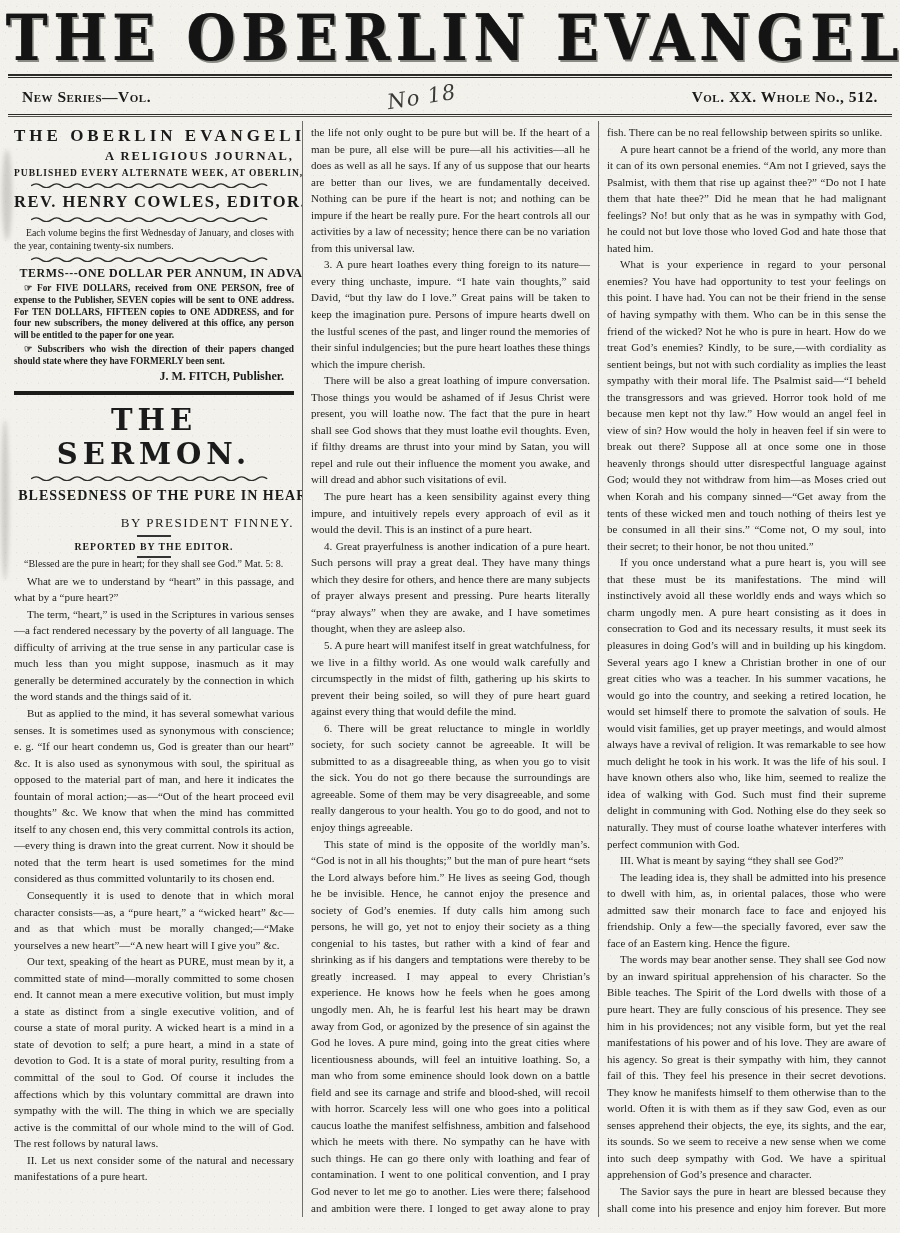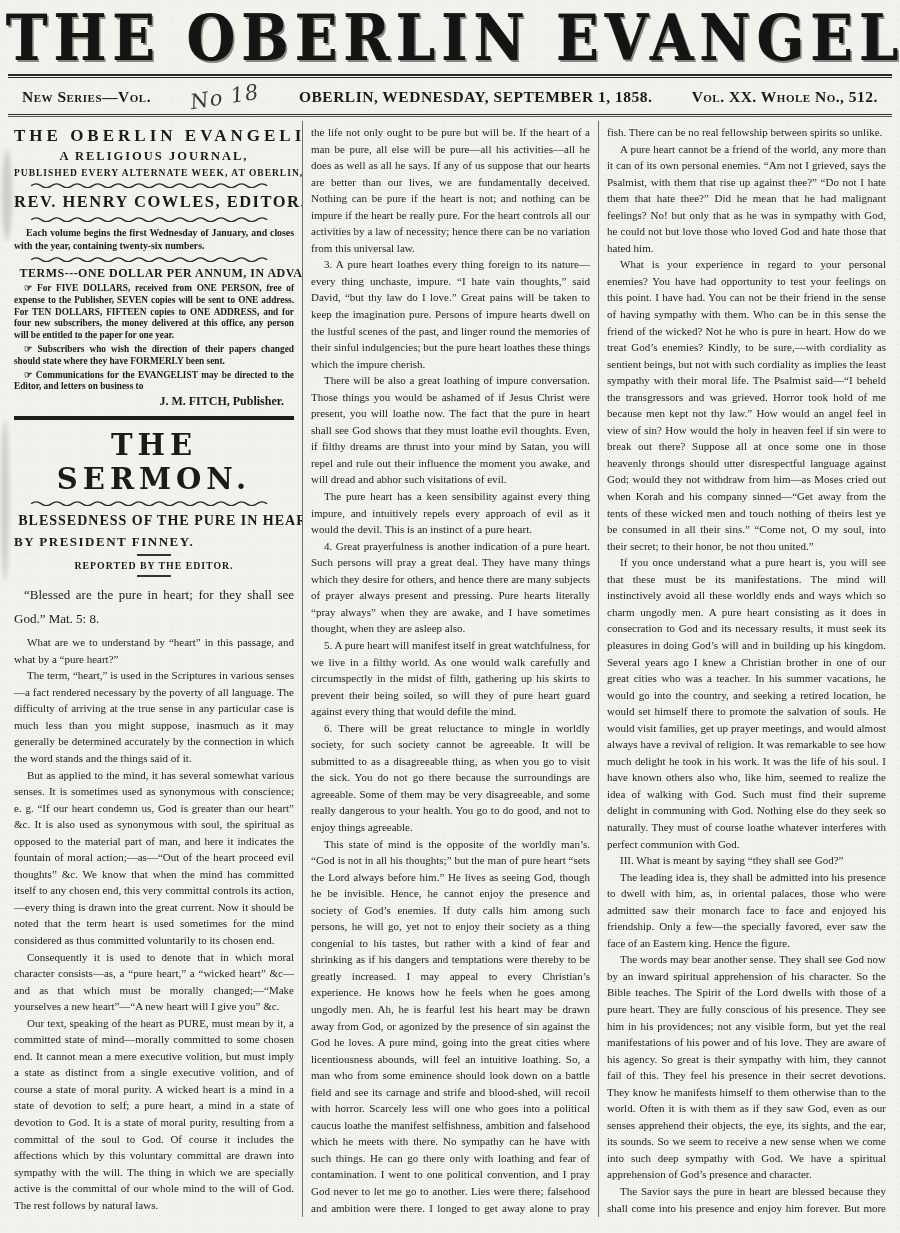--- a/index.html
+++ b/index.html
@@ -40,34 +40,34 @@
     font-variant:normal; font-style:italic; font-weight:normal;
     font-family:"DejaVu Serif", serif; font-size:21px; color:#3a3a38;
     transform:rotate(-9deg); display:inline-block; letter-spacing:1px;
   }
   
   .columns { display:flex; align-items:stretch; margin-top:4px; height:1096px; overflow:hidden; }
   .col { width:296px; padding:3px 8px 0 8px; overflow:hidden; }
   .col + .col { border-left:1.3px solid #6e6d68; }
   
   .c1-title { text-align:center; font-weight:bold; font-size:17px; letter-spacing:4px; white-space:nowrap; margin-top:2px; }
-  .c1-sub   { text-align:center; font-weight:bold; font-size:12.5px; letter-spacing:2px; margin-top:3px; }
+  .c1-sub   { text-align:right; font-weight:bold; font-size:12.5px; letter-spacing:2px; margin-top:3px; }
   .c1-pub   { text-align:center; font-weight:bold; font-size:9.5px; letter-spacing:1px; margin-top:4px; white-space:nowrap; }
   .c1-editor{ text-align:center; font-weight:bold; font-size:16.5px; letter-spacing:1.5px; margin-top:4px; white-space:nowrap; }
-  .c1-note  { font-weight:bold; font-size:9.8px; line-height:12.5px; text-indent:12px; margin-top:5px; text-align:justify; }
+  .c1-note  { font-weight:normal; font-size:9.8px; line-height:12.5px; text-indent:12px; margin-top:5px; text-align:justify; }
   .c1-terms { text-align:center; font-weight:bold; font-size:12.5px; letter-spacing:0.5px; margin-top:4px; white-space:nowrap; transform:scaleX(0.96); }
   .fineprint p { font-weight:bold; font-size:9.3px; line-height:11.8px; text-align:justify; text-indent:10px; margin-top:2px; }
   .c1-publisher { text-align:right; font-weight:bold; font-size:12px; padding-right:10px; margin-top:1px; }
   .rule-heavy { height:3px; border-top:3.5px solid #1c1c1a; border-bottom:1px solid #1c1c1a; margin:7px 0 0 0; }
   .sermon-head { text-align:center; font-weight:bold; font-size:29px; letter-spacing:5px; margin-top:8px; font-family:"DejaVu Serif", serif; }
   .sermon-title { text-align:center; font-weight:bold; font-size:14.5px; letter-spacing:1px; margin-top:6px; white-space:nowrap; transform:scaleX(0.97); }
-  .sermon-by { text-align:left; font-weight:bold; font-size:13px; letter-spacing:1.5px; margin-top:5px; }
+  .sermon-by { text-align:right; font-weight:normal; font-size:13px; letter-spacing:1.5px; margin-top:11px; }
   .sermon-rep { text-align:center; font-weight:bold; font-size:9.8px; letter-spacing:1px; margin-top:4px; }
   .minirule { width:34px; border-top:2px solid #333; margin:4px auto 0 auto; }
-  .epigraph { font-size:13px; line-height:24px; margin-top:6px; text-align:justify; text-indent:10px; }
+  .epigraph { font-size:10px; line-height:12px; margin-top:0; text-align:justify; text-indent:10px; }
   
   .bodytext p {
     font-size:11px; line-height:16.55px; text-align:justify;
     text-indent:13px; color:#1d1d1b;
   }
   .bodytext p.noindent { text-indent:0; }
   .wave { display:block; width:88%; height:6px; margin:4px auto 0 auto; }
   .wave path { stroke:#2c2c2a; stroke-width:1.6; fill:none; }
   .smudge { position:absolute; background:#8d8c86; opacity:0.35; border-radius:50%; filter:blur(2px); }
 </style>
@@ -81,21 +81,20 @@
 
   <div class="masthead">
     <div class="masthead-title">THE OBERLIN EVANGELIST.</div>
   </div>
 
   <div class="rule-double"></div>
 
   <div class="dateline">
     <span>New Series—Vol.</span>
     <span class="hand">No 18</span>
-    <span>OBERLIN, WEDNESDAY, SEPTEMBER 1, 1858.</span>
     <span>Vol. XX. Whole No., 512.</span>
   </div>
 
   <div class="rule-thin"></div>
 
   <div class="columns">
 
     <div class="col">
       <div class="c1-title">THE OBERLIN EVANGELIST</div>
       <div class="c1-sub">A RELIGIOUS JOURNAL,</div>
@@ -108,21 +107,20 @@
           <path d="M0 5 q5 -5 10 0 t10 0 t10 0 t10 0 t10 0 t10 0 t10 0 t10 0 t10 0 t10 0 t10 0 t10 0 t10 0 t10 0 t10 0 t10 0 t10 0 t10 0 t10 0 t10 0 t10 0 t10 0 t10 0"></path>
         </svg>
       <div class="c1-note">Each volume begins the first Wednesday of January, and closes with the year, containing twenty-six numbers.</div>
       <svg class="wave" viewBox="0 0 240 8" preserveAspectRatio="none">
           <path d="M0 5 q5 -5 10 0 t10 0 t10 0 t10 0 t10 0 t10 0 t10 0 t10 0 t10 0 t10 0 t10 0 t10 0 t10 0 t10 0 t10 0 t10 0 t10 0 t10 0 t10 0 t10 0 t10 0 t10 0 t10 0"></path>
         </svg>
       <div class="c1-terms">TERMS---ONE DOLLAR PER ANNUM, IN ADVANCE</div>
       <div class="fineprint">
           <p>☞ For FIVE DOLLARS, received from ONE PERSON, free of expense to the Publisher, SEVEN copies will be sent to ONE address.  For TEN DOLLARS, FIFTEEN copies to ONE ADDRESS, and for four new subscribers, the money delivered at this office, any person will be entitled to the paper for one year.</p>
           <p>☞ Subscribers who wish the direction of their papers changed should state where they have FORMERLY been sent.</p>
-          <p>☞ Communications for the EVANGELIST may be directed to the Editor, and letters on business to</p>
         </div>
       <div class="c1-publisher">J. M. FITCH, Publisher.</div>
       <div class="rule-heavy"></div>
       <div class="sermon-head">THE SERMON.</div>
       <svg class="wave" viewBox="0 0 240 8" preserveAspectRatio="none">
           <path d="M0 5 q5 -5 10 0 t10 0 t10 0 t10 0 t10 0 t10 0 t10 0 t10 0 t10 0 t10 0 t10 0 t10 0 t10 0 t10 0 t10 0 t10 0 t10 0 t10 0 t10 0 t10 0 t10 0 t10 0 t10 0"></path>
         </svg>
       <div class="sermon-title">BLESSEDNESS OF THE PURE IN HEART.</div>
       <div class="sermon-by">BY PRESIDENT FINNEY.</div>
       <div class="minirule"></div>

